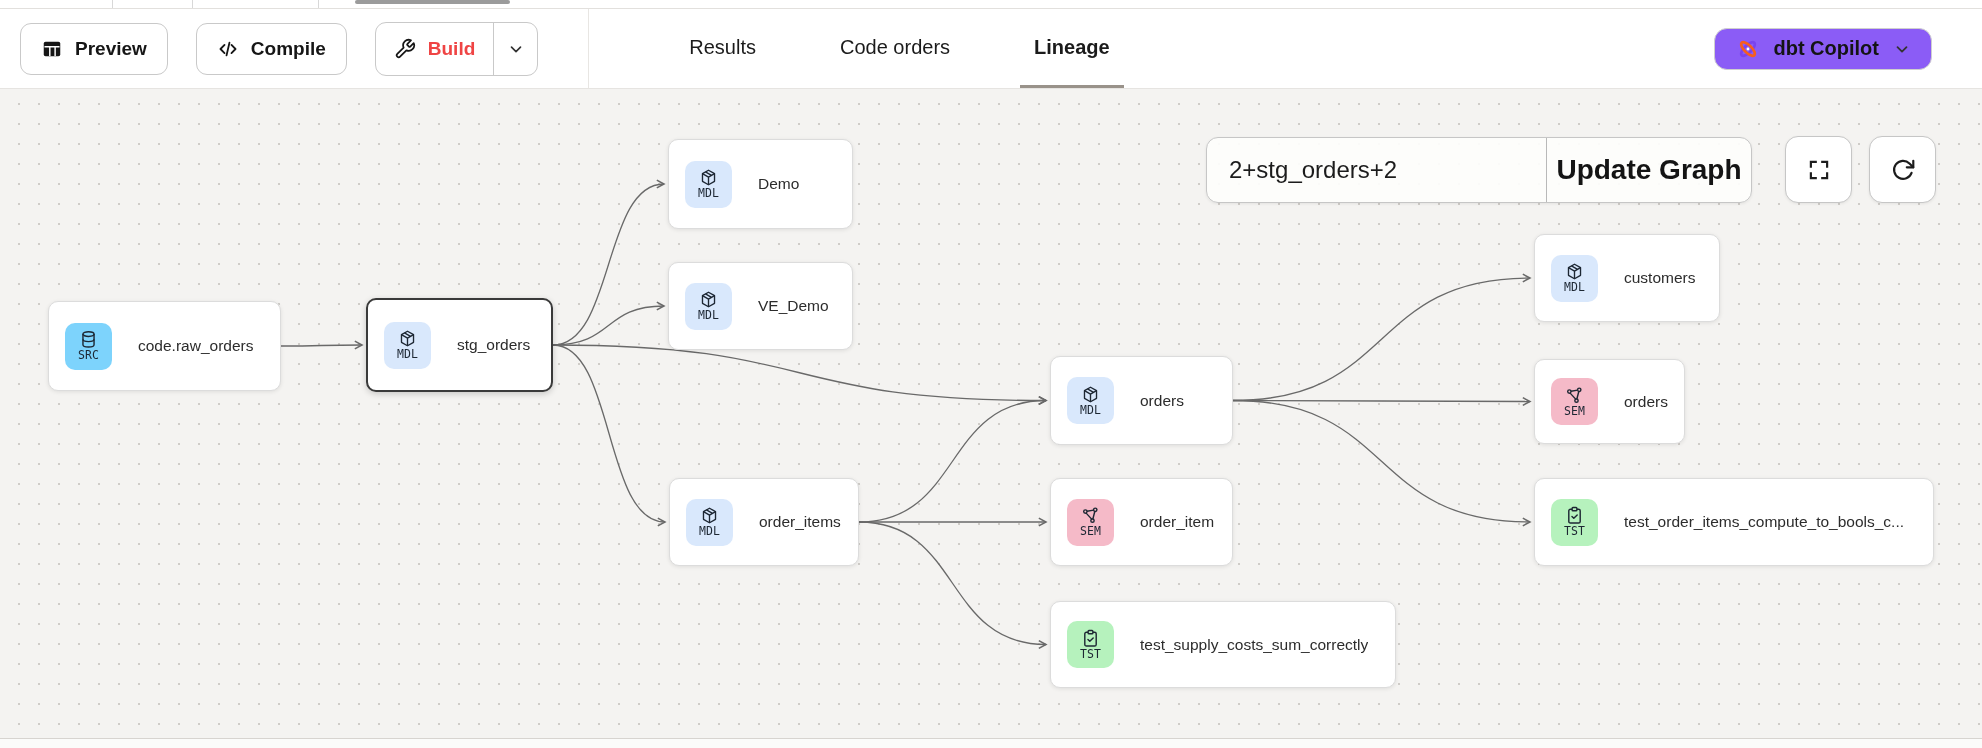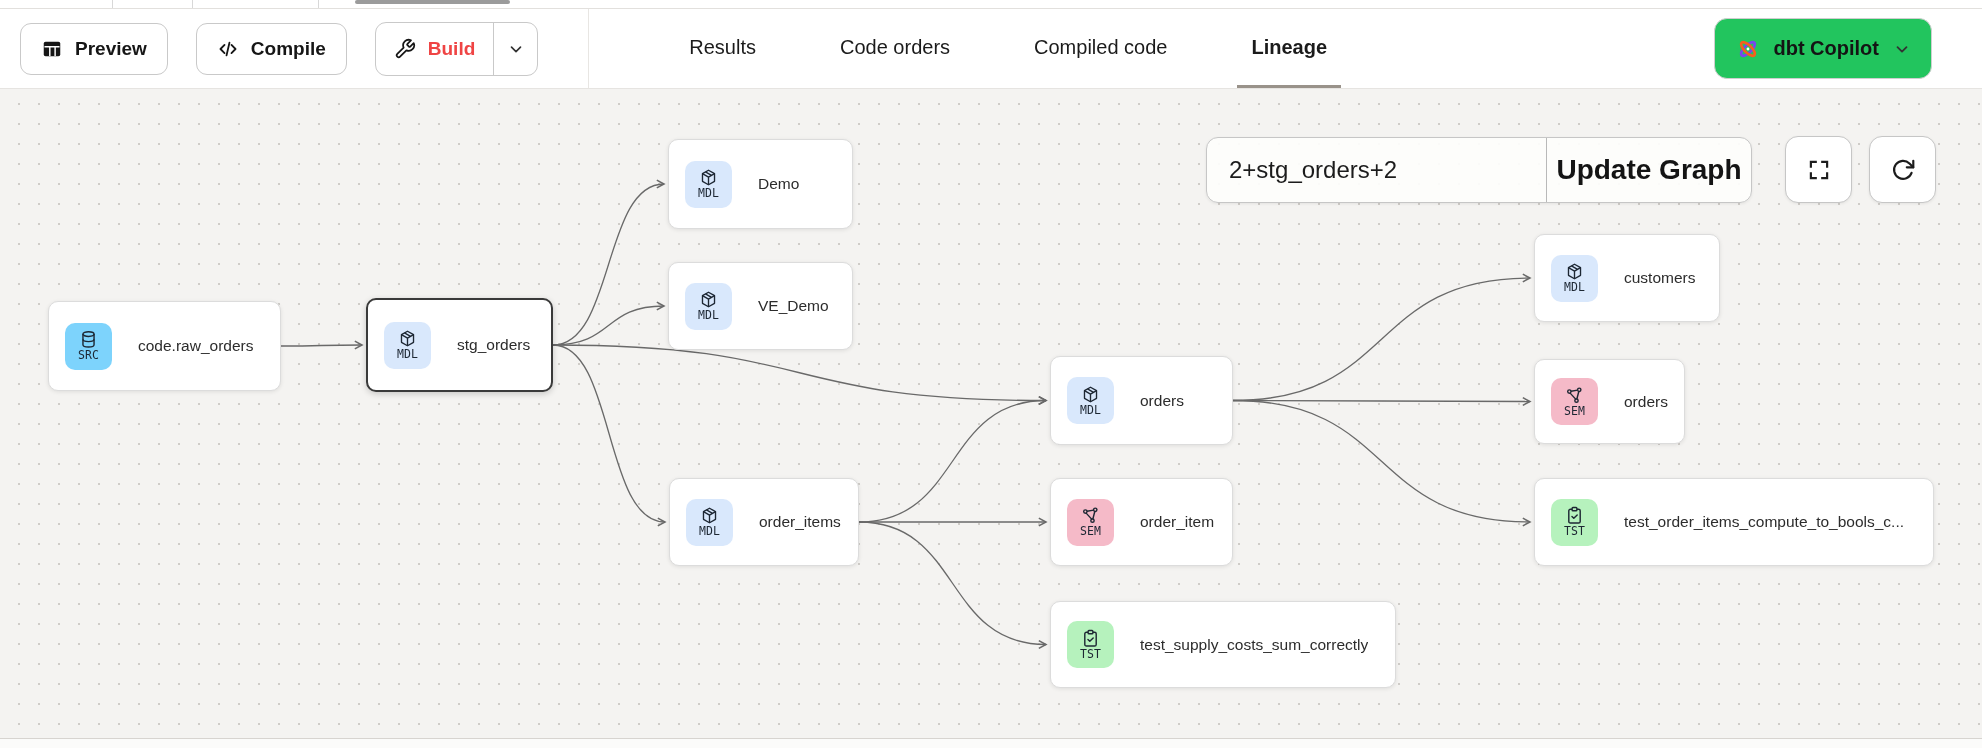--- a/index.html
+++ b/index.html
@@ -40,22 +40,22 @@
   
   .tab-bar{display:flex;align-items:stretch;height:79px;margin-left:58px;gap:56px;}
   .tab{
     display:flex;align-items:center;padding:0 14px;font-size:20px;font-weight:500;color:#1b1b1b;
     border-bottom:3px solid transparent;cursor:pointer;white-space:nowrap;
   }
   .tab.active{border-bottom-color:#99928a;font-weight:600;}
 
   
   .copilot{
-    margin-left:auto;margin-right:30px;display:flex;align-items:center;gap:12px;height:61px;padding:0 20px;
-    background:#22c55e;border:1px solid #cfcfcf;border-radius:13px;
+    margin-left:auto;margin-right:30px;display:flex;align-items:center;gap:12px;height:42px;padding:0 20px;
+    background:#8b5cf6;border:1px solid #cfcfcf;border-radius:13px;
     font-family:"Liberation Sans",sans-serif;font-size:20px;font-weight:600;color:#141414;cursor:pointer;
   }
   .copilot .cp-icon{width:26px;height:26px;display:inline-flex;}
   .copilot .chev{width:18px;height:18px;display:inline-flex;margin-left:2px;}
 
   
   .canvas{
     position:relative;width:1982px;height:649px;background:#f4f3f1;overflow:hidden;
     background-image:radial-gradient(#cfccc8 1.2px,transparent 1.35px);
     background-size:20px 20px;background-position:9px 5px;
@@ -154,21 +154,20 @@
         </span>
       </button>
     </div>
 
 
     <div class="v-divider"></div>
 
     <nav class="tab-bar">
         <div class="tab">Results</div>
         <div class="tab">Code orders</div>
-        <div class="tab">Compiled code</div>
         <div class="tab active">Lineage</div>
       </nav>
 
     <button class="copilot">
       <span class="cp-icon">
         <svg viewBox="0 0 24 24" fill="none" stroke-linecap="round">
           <ellipse cx="12" cy="12" rx="8.2" ry="3.4" transform="rotate(-45 12 12)" stroke="#7a44ee" stroke-width="2.5"></ellipse>
           <ellipse cx="12" cy="12" rx="8.2" ry="3.4" transform="rotate(45 12 12)" stroke="#f75e1e" stroke-width="2.5"></ellipse>
           <circle cx="12" cy="12" r="1.3" fill="#ffffff"></circle>
         </svg>

